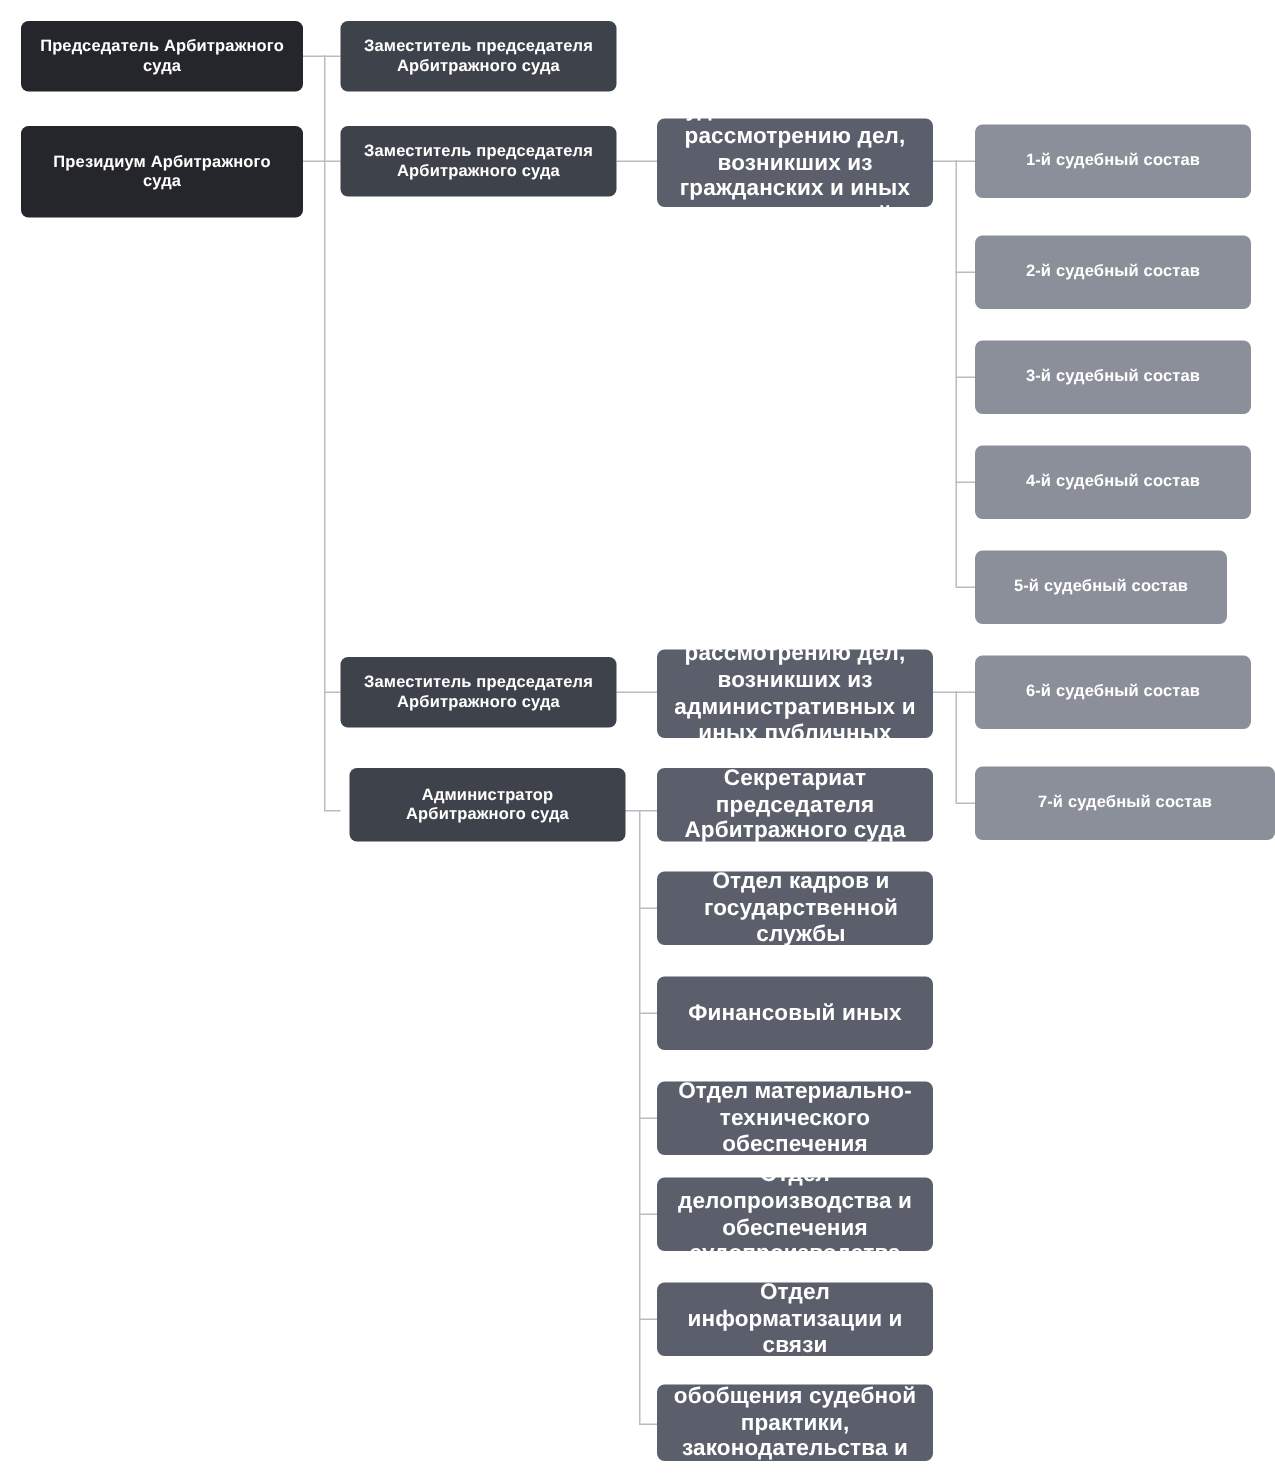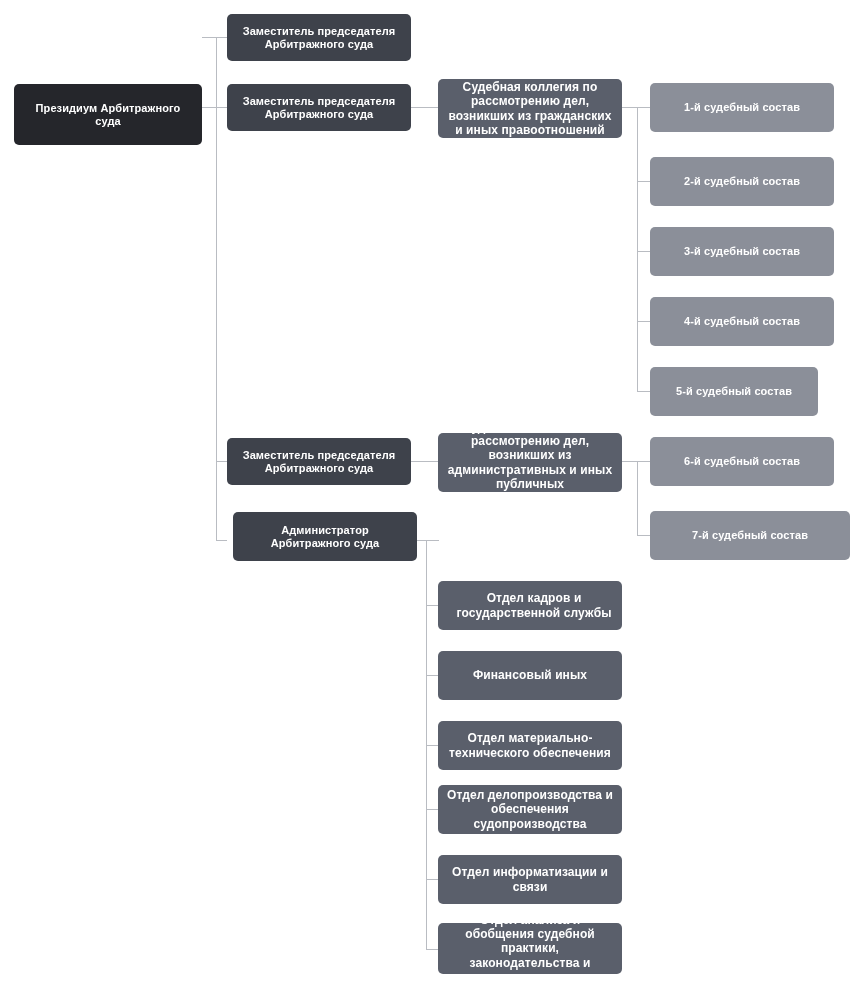--- a/index.html
+++ b/index.html
@@ -36,21 +36,21 @@
     display: block;
     width: 100%;
   }
   
   .lvl-root  { background: #25262b; }
   .lvl-two   { background: #3e424b; }
   .lvl-three { background: #5a5f6b; }
   .lvl-four  { background: #8b8f99; }
 
   .fs-11 { font-size: 11px; }
-  .fs-105 { font-size: 12px; justify-content: center; }
+  .fs-105 { font-size: 15px; justify-content: center; }
 
   .conn {
     position: absolute;
     background: #b9bcc2;
     z-index: 1;
   }
   .conn.h { height: 1px; }
   .conn.v { width: 1px; }
 </style>
 </head>
@@ -93,20 +93,23 @@
 
   <div class="conn v" style="left:426px; top:540px; height:409px;"></div>
   <div class="conn h" style="left:426px; top:540px; width:13px;"></div>
   <div class="conn h" style="left:426px; top:605px; width:13px;"></div>
   <div class="conn h" style="left:426px; top:675px; width:13px;"></div>
   <div class="conn h" style="left:426px; top:745px; width:13px;"></div>
   <div class="conn h" style="left:426px; top:809px; width:13px;"></div>
   <div class="conn h" style="left:426px; top:879px; width:13px;"></div>
   <div class="conn h" style="left:426px; top:949px; width:13px;"></div>
 
+  <div class="node lvl-root fs-11" style="left:14px; top:14px; width:188px; height:47px;">
+    <span class="node-label">Председатель Арбитражного суда</span>
+  </div>
 
   <div class="node lvl-root fs-11" style="left:14px; top:84px; width:188px; height:61px;">
     <span class="node-label">Президиум Арбитражного суда</span>
   </div>
 
   <div class="node lvl-two fs-11" style="left:227px; top:14px; width:184px; height:47px;">
     <span class="node-label">Заместитель председателя Арбитражного суда</span>
   </div>
 
   <div class="node lvl-two fs-11" style="left:227px; top:84px; width:184px; height:47px;">
@@ -122,20 +125,23 @@
   </div>
 
   <div class="node lvl-three fs-105" style="left:438px; top:79px; width:184px; height:59px;">
     <span class="node-label">Судебная коллегия по рассмотрению дел, возникших из гражданских и иных правоотношений</span>
   </div>
 
   <div class="node lvl-three fs-105" style="left:438px; top:433px; width:184px; height:59px;">
     <span class="node-label">Судебная коллегия по рассмотрению дел, возникших из административных и иных публичных правоотношений</span>
   </div>
 
+  <div class="node lvl-three fs-105" style="left:438px; top:512px; width:184px; height:49px;">
+    <span class="node-label">Секретариат председателя Арбитражного суда</span>
+  </div>
 
   <div class="node lvl-three fs-105" style="left:438px; top:581px; width:184px; height:49px;padding-left:16px;">
     <span class="node-label">Отдел кадров и государственной службы</span>
   </div>
 
   <div class="node lvl-three fs-105" style="left:438px; top:651px; width:184px; height:49px;">
     <span class="node-label">Финансовый иных</span>
   </div>
 
   <div class="node lvl-three fs-105" style="left:438px; top:721px; width:184px; height:49px;">

